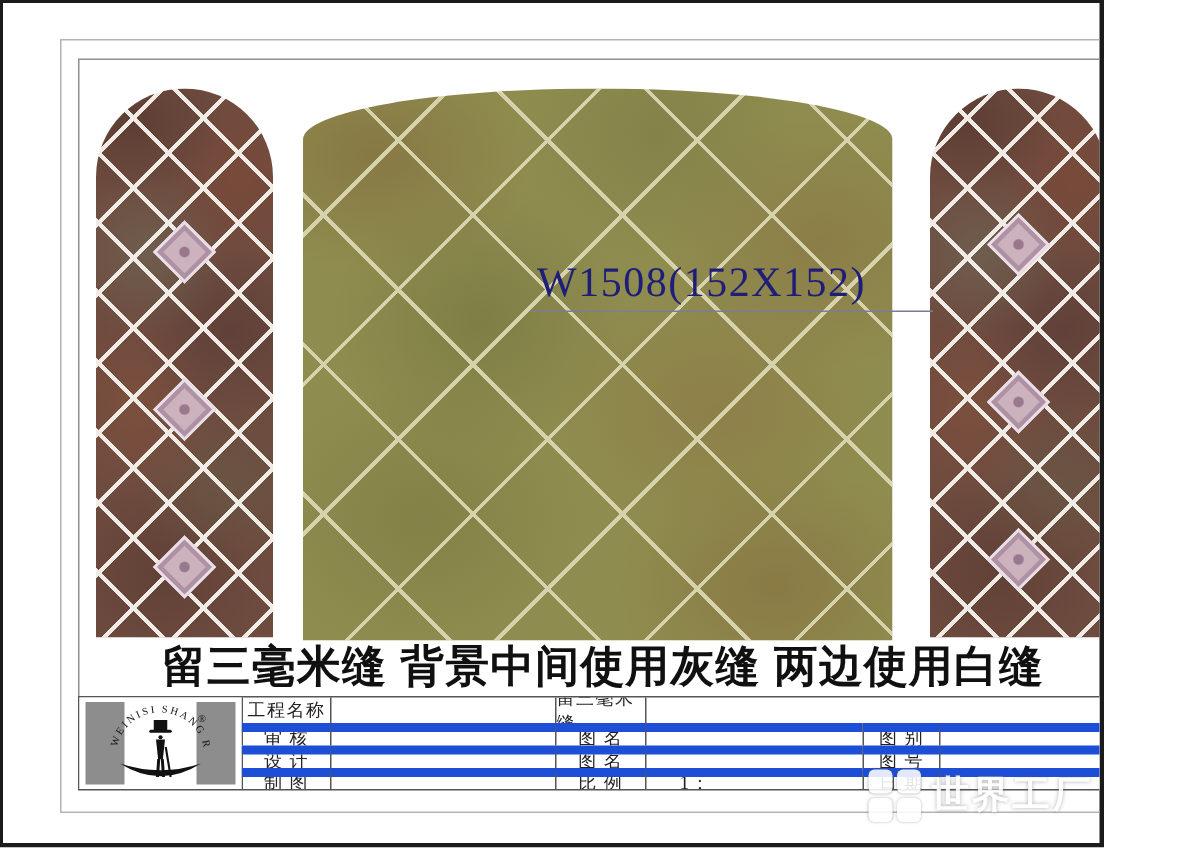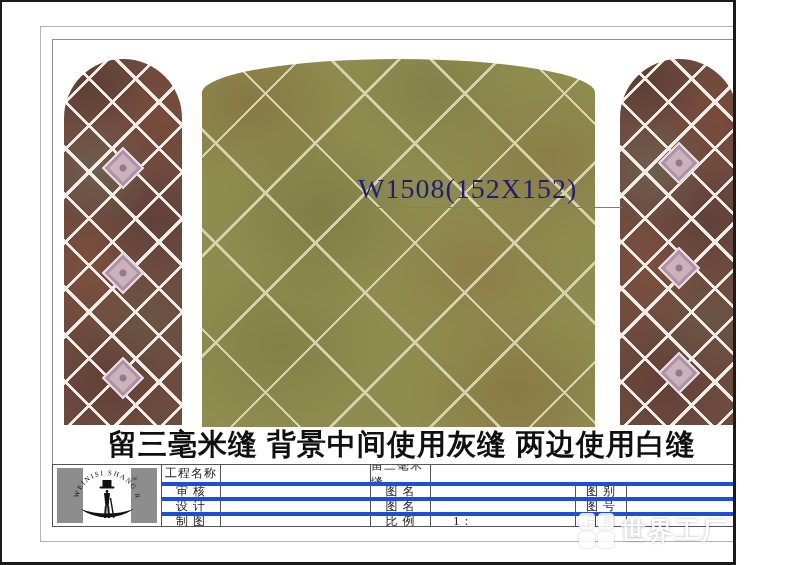--- a/index.html
+++ b/index.html
@@ -50,33 +50,33 @@
 
   
   .caption{position:absolute;left:0;top:423px;width:800px;text-align:center;
     font-size:29px;font-weight:700;color:#101010;letter-spacing:1px;white-space:nowrap;}
 
   
   .title-block{position:absolute;left:50px;top:462px;width:705px;height:63px;display:grid;
     grid-template-columns:108px 59px 150px 60px 145px 51px 1fr;
     grid-template-rows:17px 15px 15px 1fr;
     border:1px solid #555;box-sizing:border-box;background:#fff;}
-  .tb-cell{border-left:1px solid #555;border-top:4px solid #1d4ed8;display:flex;align-items:center;
+  .tb-cell{border-left:1px solid #555;border-top:6px solid #1d4ed8;display:flex;align-items:center;
     justify-content:center;font:12px "Liberation Serif",serif;color:#222;overflow:hidden;
     letter-spacing:1px;}
   .tb-cell.no-t{border-top:none;}
   .tb-cell.no-l{border-left:none;}
   .tb-cell.val-left{justify-content:flex-start;padding-left:22px;font-size:13px;}
   .logo-cell{grid-area:1/1/5/2;position:relative;background:#fff;}
   .logo-bar{position:absolute;top:3px;bottom:3px;width:26px;background:#8d8d8d;}
   .logo-bar.l{left:4px;} .logo-bar.r{right:4px;}
   .logo-emblem{position:absolute;left:50%;top:50%;transform:translate(-50%,-50%);}
 
   
-  .watermark{position:absolute;right:4px;bottom:14px;display:flex;align-items:center;gap:7px;
+  .watermark{position:absolute;right:4px;bottom:14px;display:flex;align-items:flex-start;gap:7px;
     opacity:.88;pointer-events:none;}
   .wm-logo{display:grid;grid-template-columns:16px 16px;grid-template-rows:16px 16px;gap:3px;}
   .wm-sq{background:#fff;border-radius:4px;box-shadow:0 0 2px rgba(80,80,80,.45);}
   .wm-text{color:#fff;font-size:25px;font-weight:700;letter-spacing:2px;
     text-shadow:0 0 3px rgba(90,90,90,.55);white-space:nowrap;}
 </style>
 </head>
 <body>
 
 <div class="page">

